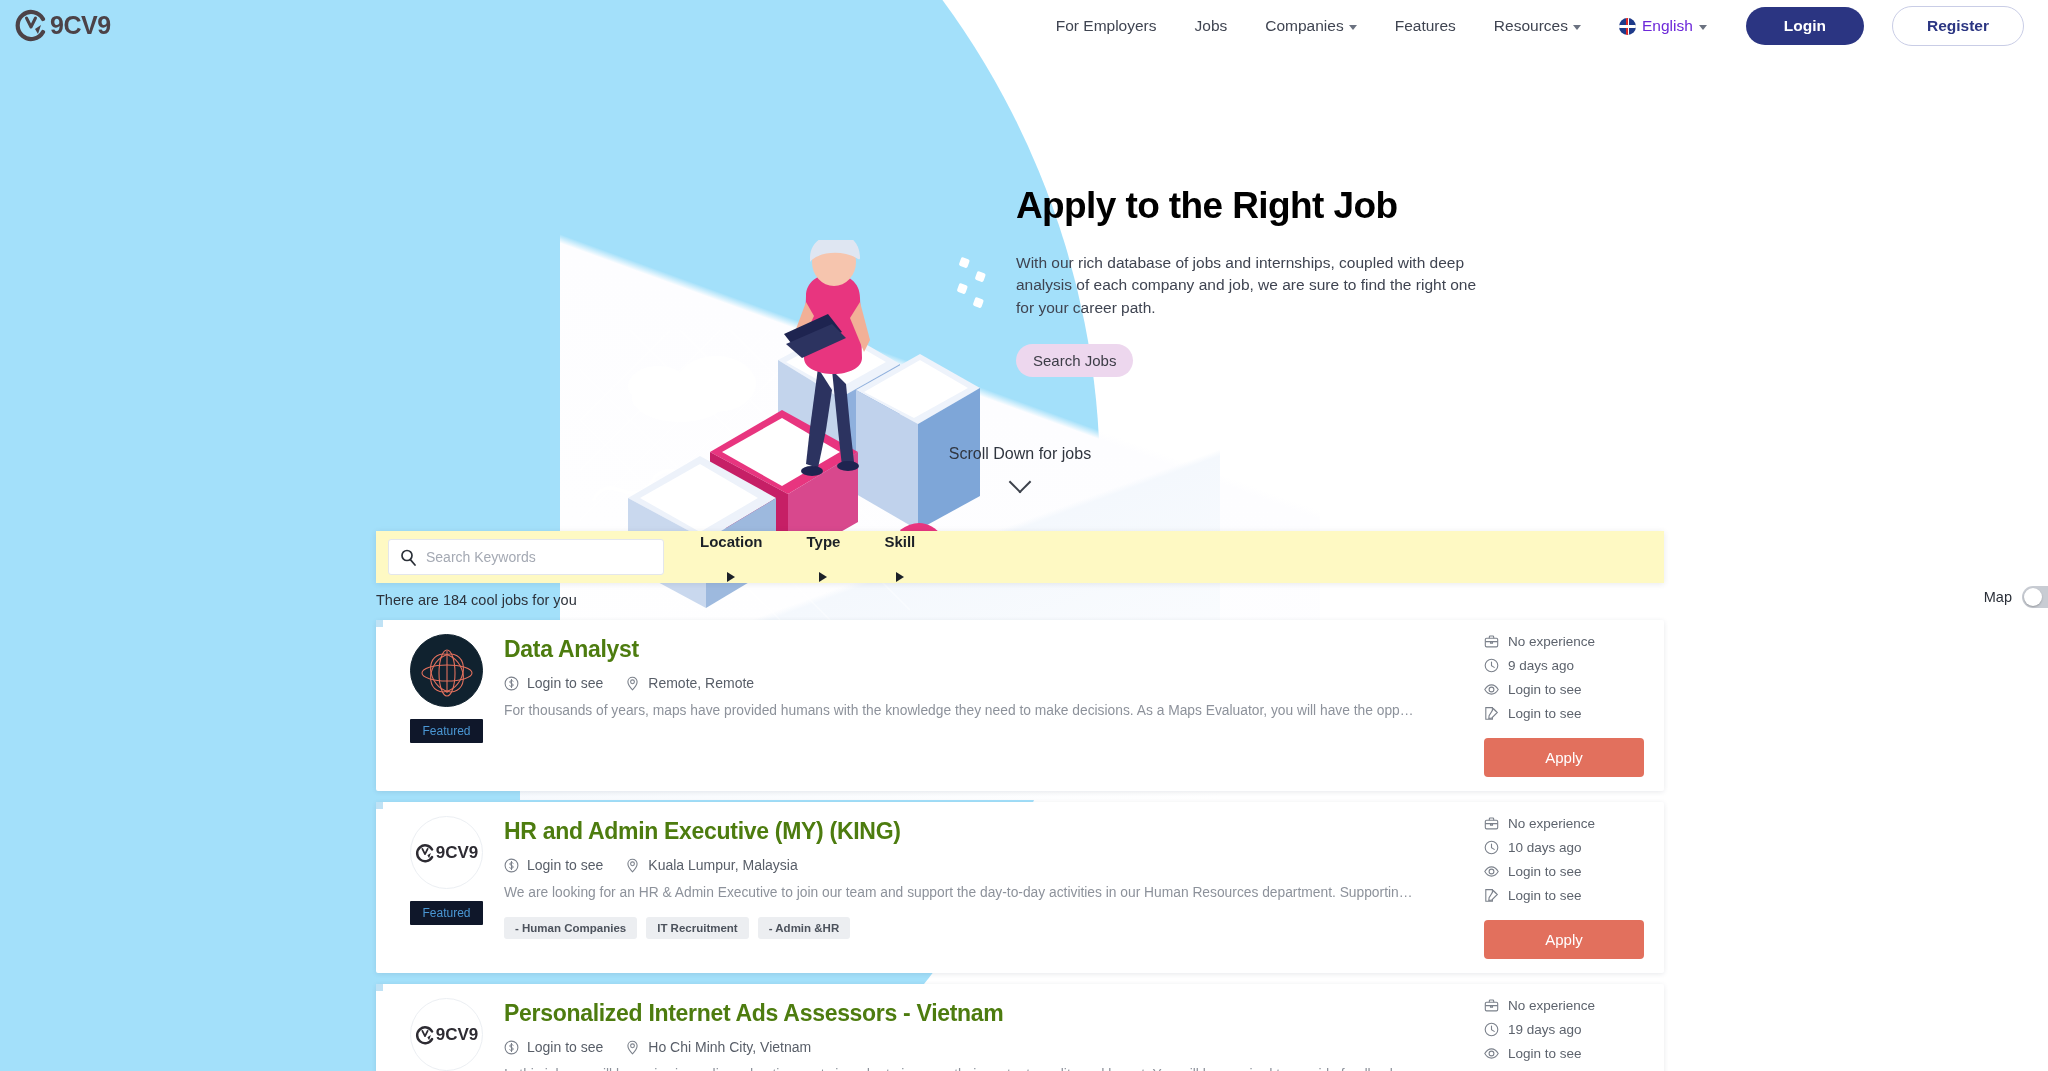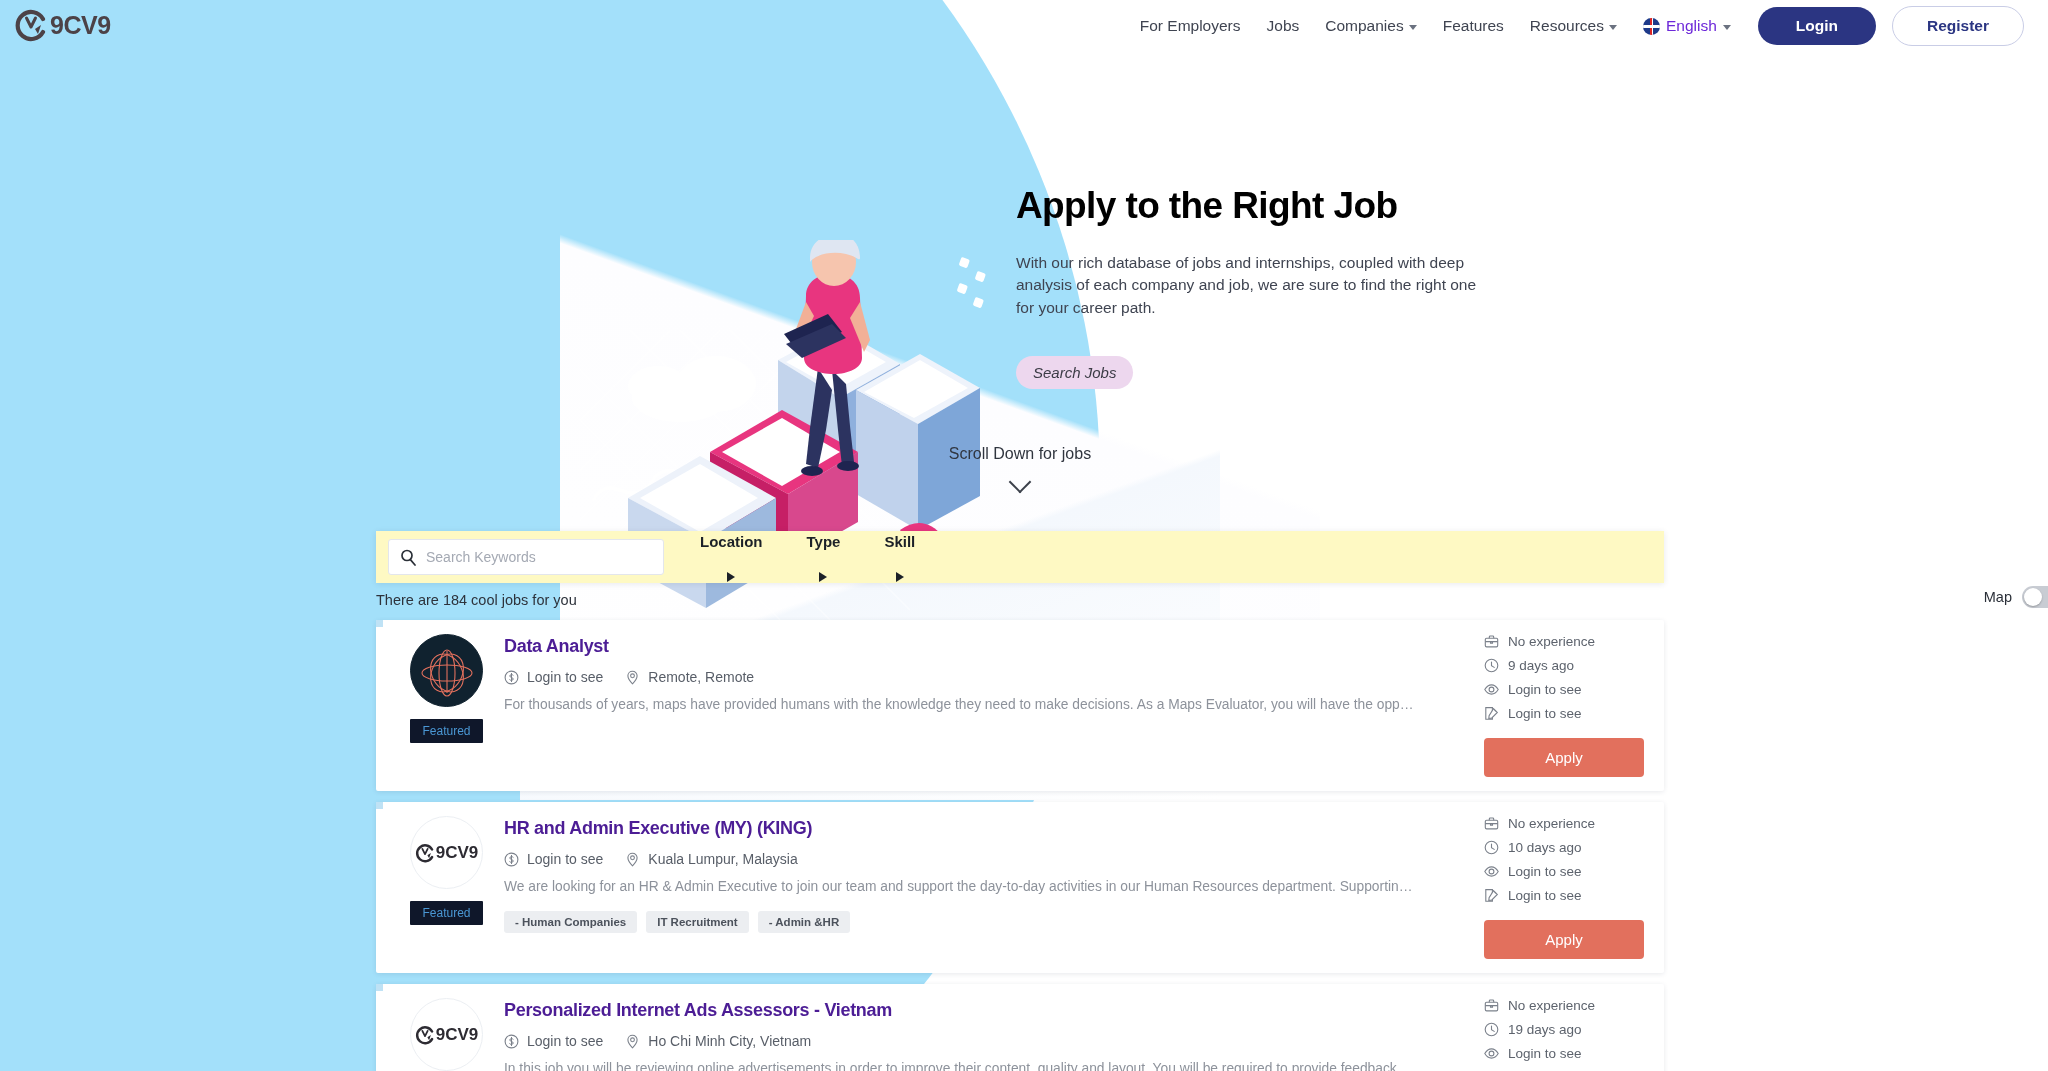--- a/index.html
+++ b/index.html
@@ -35,21 +35,21 @@
   .topbar{
     position:absolute; left:0; top:0; width:2048px; height:52px;
     display:flex; align-items:center; z-index:30;
   }
   .logo{ position:absolute; left:14px; top:8px; display:flex; align-items:center; gap:2px; }
   .logo-mark{ width:34px; height:34px; position:relative; }
   .logo-text{ font-size:25px; font-weight:700; color:#4c4247; letter-spacing:-.5px; }
 
   .nav{
     position:absolute; right:24px; top:0; height:52px;
-    display:flex; align-items:center; gap:0px;
+    display:flex; align-items:center; gap:12px;
   }
   .nav a{
     color:#3f4451; font-size:15.5px; text-decoration:none;
     padding:0 13px; white-space:nowrap; display:flex; align-items:center; gap:5px;
   }
   .caret{ display:inline-block; width:0; height:0;
     border-left:4px solid transparent; border-right:4px solid transparent;
     border-top:5px solid #6b7280; position:relative; top:1px;}
   .lang{ display:flex; align-items:center; gap:6px; color:#6d28d9; font-size:15.5px; padding:0 13px;}
   .flag{ width:17px; height:17px; border-radius:50%; background:#1e3a8a; position:relative; overflow:hidden; display:inline-block;}
@@ -63,22 +63,22 @@
   .btn-register{
     background:#fff; color:#2b3582; border:1.5px solid #c9cde6; border-radius:22px;
     font-size:15.5px; font-weight:700; padding:10px 34px; margin-left:16px; cursor:pointer;
   }
 
   
   .hero-text{ position:absolute; left:1016px; top:185px; width:520px; z-index:10;}
   .hero-title{ font-size:37px; font-weight:800; color:#000000; letter-spacing:-.6px; line-height:1.15;}
   .hero-sub{ margin-top:24px; font-size:15.5px; line-height:1.48; color:#3f4451; max-width:470px;}
   .hero-chip{
-    display:inline-block; margin-top:36px; background:#edd7ee; color:#3c3c46;
-    border-radius:18px; padding:8px 17px; font-size:15px; cursor:pointer;font-style:italic;
+    display:inline-block; margin-top:24px; background:#edd7ee; color:#3c3c46;
+    border-radius:18px; padding:8px 17px; font-size:15px; cursor:pointer;
   }
   .scroll-note{
     position:absolute; left:940px; top:445px; z-index:10;
     font-size:16px; color:#30353f; text-align:center; width:160px;
   }
   .scroll-chev{
     margin:11px auto 0; width:16px; height:16px;
     border-right:2.2px solid #3c414b; border-bottom:2.2px solid #3c414b;
     transform:rotate(45deg);
   }
@@ -130,21 +130,21 @@
     width:73px; height:73px; border-radius:50%; background:#fff; border:1px solid #eceff3;
     display:flex; align-items:center; justify-content:center; overflow:hidden;
   }
   .avatar.dark{ background:#10222f; border-color:#10222f;}
   .avatar-logo{ font-size:17px; font-weight:700; color:#2d2b32; display:flex; align-items:center; gap:1px;}
   .featured{
     margin-top:12px; background:#0f172a; color:#4a97d4; font-size:12px;
     padding:5px 0; width:73px; text-align:center; border-radius:1px;
   }
   .card-mid{ flex:1; padding-top:2px; padding-right:20px; }
-  .job-title{ font-size:18px; font-weight:700; color:#4c1d95; letter-spacing:-.3px;}
+  .job-title{ font-size:23px; font-weight:700; color:#4d7c0f; letter-spacing:-.3px;}
   .meta-row{ display:flex; align-items:center; gap:22px; margin-top:12px;}
   .meta-item{ display:flex; align-items:center; gap:8px; font-size:14px; color:#585e68;}
   .job-desc{
     margin-top:11px; font-size:13.8px; color:#8d929b; line-height:1.35;
     white-space:nowrap; overflow:hidden; text-overflow:ellipsis; max-width:910px;
   }
   .tags{ display:flex; gap:9px; margin-top:14px;}
   .tag{ background:#eceef1; color:#4c525c; font-size:11.5px; font-weight:700; padding:5px 11px; border-radius:3px;}
   .card-right{ width:180px; flex:0 0 180px; padding-right:14px;}
   .rmeta{ display:flex; align-items:center; gap:9px; font-size:13.5px; color:#5d636d; margin-bottom:9px;}

